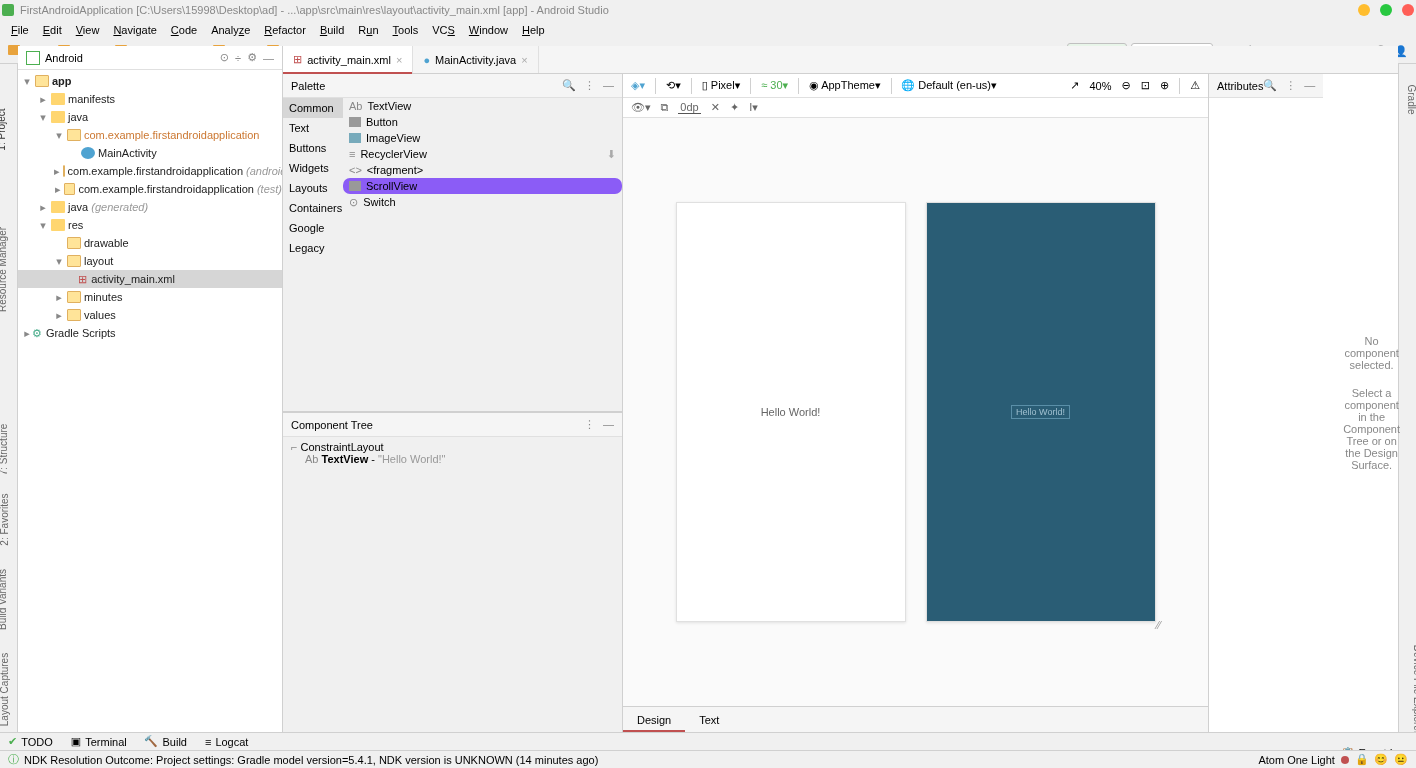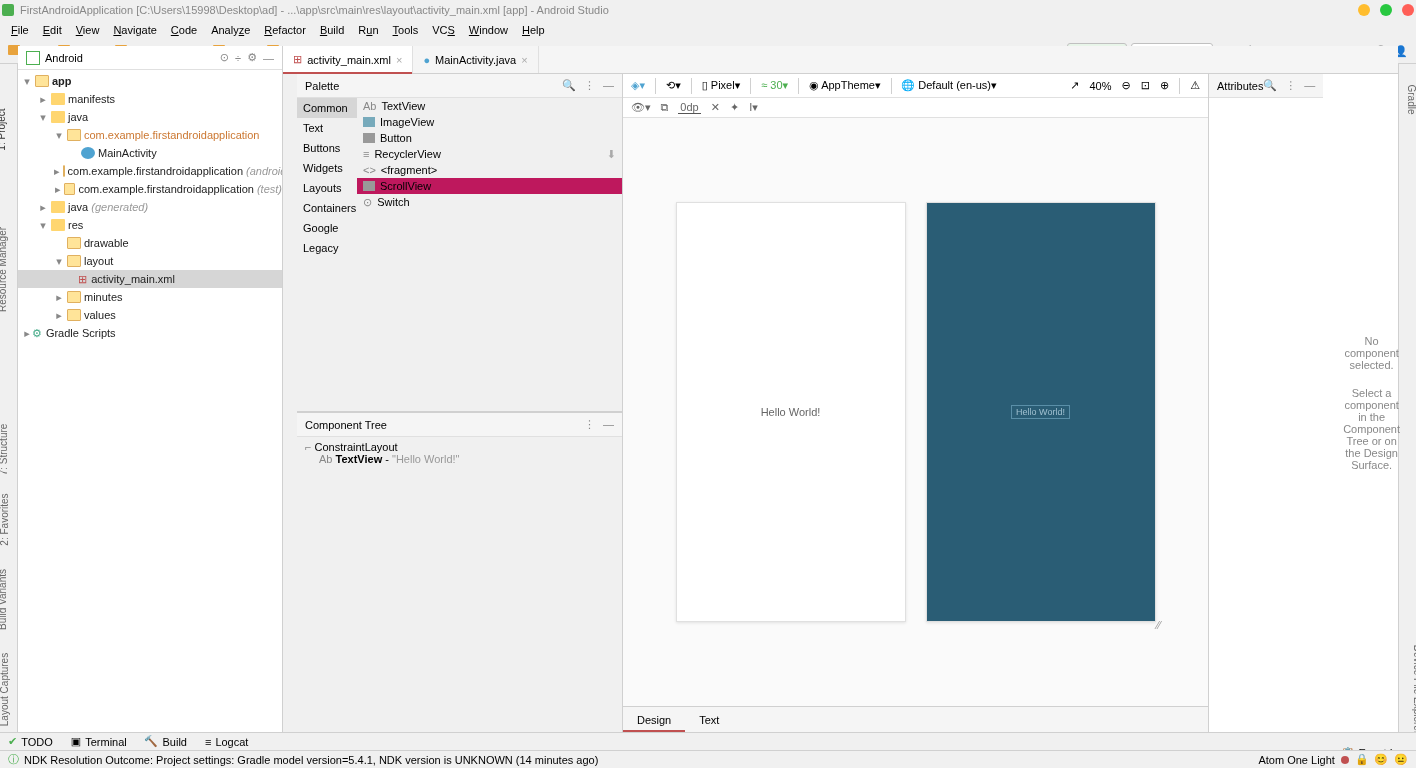--- a/index.html
+++ b/index.html
@@ -36,30 +36,30 @@
 .tnode .lbl{color:#222;}
 .tnode .lbl.pkg{color:#cc7832;}
 .tnode .lbl.dim{color:#999;font-style:italic;}
 .editor{flex:1;display:flex;flex-direction:column;}
 .tabs{height:28px;display:flex;border-bottom:1px solid #d0d0d0;background:#f5f5f5;}
 .etab{padding:0 10px;display:flex;align-items:center;gap:5px;border-right:1px solid #e0e0e0;position:relative;}
 .etab.active{background:#fff;}
 .etab.active::after{content:"";position:absolute;bottom:-1px;left:0;right:0;height:2px;background:#c05050;}
 .etab .close{color:#aaa;}
 .editorbody{flex:1;display:flex;}
-.palette{width:340px;border-right:1px solid #d0d0d0;display:flex;flex-direction:column;padding-left:14px;}
+.palette{width:340px;border-right:1px solid #d0d0d0;display:flex;flex-direction:column;}
 .panelhead{height:24px;display:flex;align-items:center;padding:0 8px;border-bottom:1px solid #e0e0e0;background:#f5f5f5;}
 .panelhead .right{margin-left:auto;display:flex;gap:8px;color:#888;}
 .palbody{flex:1;display:flex;border-bottom:1px solid #d0d0d0;}
 .palcats{width:60px;background:#f0f0f0;}
 .palcats div{padding:4px 6px;cursor:default;}
 .palcats div.sel{background:#d6d6d6;}
 .palitems{flex:1;}
 .palitem{display:flex;align-items:center;height:16px;padding:0 6px;}
-.palitem.sel{background:#be185d;}
+.palitem.sel{background:#8b5cf6;border-radius:7px;}
 .palitem .pi{width:12px;height:10px;margin-right:5px;background:#999;}
 .comptree{height:320px;border-top:1px solid #d0d0d0;display:flex;flex-direction:column;}
 .ctbody{flex:1;padding:4px 8px;}
 .design{flex:1;display:flex;flex-direction:column;background:#fafafa;}
 .dtoolbar{height:24px;border-bottom:1px solid #e0e0e0;display:flex;align-items:center;padding:0 8px;gap:10px;background:#fff;}
 .dtoolbar .sep{width:1px;height:16px;background:#d0d0d0;}
 .dtoolbar2{height:20px;border-bottom:1px solid #e0e0e0;display:flex;align-items:center;padding:0 8px;gap:10px;background:#fff;color:#666;}
 .canvas{flex:1;display:flex;align-items:center;justify-content:center;gap:20px;}
 .device{width:230px;height:420px;background:#fff;border:1px solid #e0e0e0;display:flex;align-items:center;justify-content:center;box-shadow:0 1px 3px rgba(0,0,0,0.1);}
 .device.bp{background:#2a5d75;position:relative;}
@@ -277,26 +277,26 @@
             <div>Containers</div>
             <div>Google</div>
             <div>Legacy</div>
           </div>
           <div class="palitems">
             <div class="palitem">
                 <span style="color:#888;margin-right:5px">Ab</span>
                 <span>TextView</span>
               </div>
             <div class="palitem">
+                <span class="pi"></span>
+                <span>Button</span>
+              </div>
+            <div class="palitem">
                 <span class="pi" style="background:#7ab"></span>
                 <span>ImageView</span>
-              </div>
-            <div class="palitem">
-                <span class="pi"></span>
-                <span>Button</span>
               </div>
             <div class="palitem">
                 <span style="color:#888;margin-right:5px">≡</span>
                 <span>RecyclerView</span>
                 <span style="margin-left:auto;color:#aaa">⬇</span>
               </div>
             <div class="palitem">
                 <span style="color:#888;margin-right:5px">&lt;&gt;</span>
                 <span>&lt;fragment&gt;</span>
               </div>

